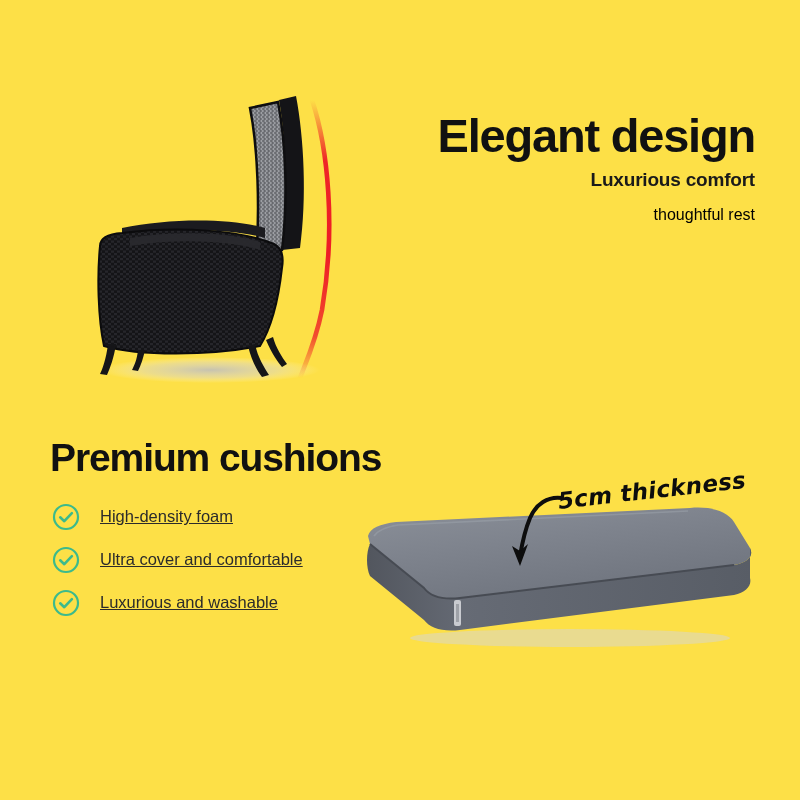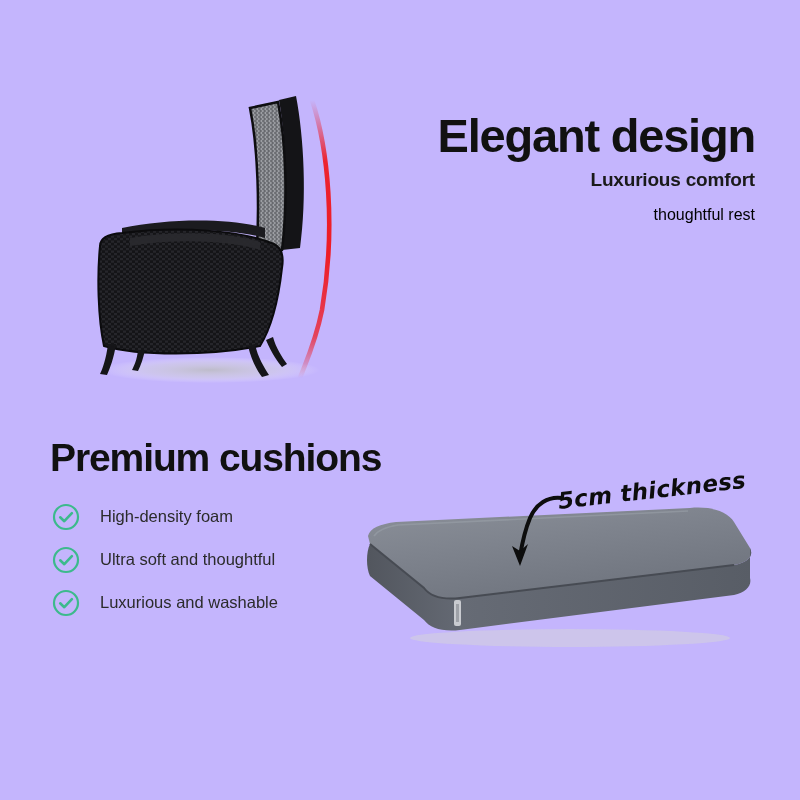--- a/index.html
+++ b/index.html
@@ -3,21 +3,21 @@
 <meta charset="utf-8">
 <style>
   html, body { margin:0; padding:0; }
   body {
     width:800px; height:800px;
     background:#ffffff;
     font-family:"Liberation Sans", sans-serif;
     overflow:hidden;
     position:relative;
   }
-  .page { position:relative; width:800px; height:800px; background:#c4b5fd; }
+  .page { position:relative; width:800px; height:800px; background:#fde047; }
 
   
   .top-section { position:absolute; left:0; top:0; width:800px; height:410px; }
 
   .chair-figure { position:absolute; left:60px; top:78px; width:300px; height:325px; }
 
   .copy-block { position:absolute; left:355px; top:112px; width:400px; text-align:right; }
   .headline {
     font-size:47px; font-weight:bold; color:#111111;
     letter-spacing:-1.2px; line-height:1.02; margin:0;
@@ -42,21 +42,21 @@
   }
 
   .feature-list { position:absolute; left:52px; top:85px; width:330px; }
   .feature-row {
     display:flex; align-items:center;
     height:43px;
   }
   .check-icon { width:28px; height:28px; flex:0 0 28px; }
   .feature-label {
     font-size:16.5px; color:#2b2b2b; margin-left:20px;
-    line-height:1; white-space:nowrap;
+    line-height:1; white-space:nowrap;text-decoration:underline;
   }
 
   .cushion-figure { position:absolute; left:330px; top:60px; width:460px; height:200px; }
   .annotation-layer { position:absolute; left:330px; top:40px; width:460px; height:180px; }
   .handwriting {
     position:absolute; left:228px; top:38px;
     font-size:23px; color:#0d0d0d;
     font-family:"DejaVu Sans", sans-serif;
     font-style:italic; font-weight:bold;
     letter-spacing:0.3px;
@@ -160,21 +160,21 @@
         <span class="feature-label">High-density foam</span>
       </div>
 
       <div class="feature-row">
         <span class="check-icon">
           <svg viewBox="0 0 28 28" width="28" height="28">
             <circle cx="14" cy="14" r="12" fill="none" stroke="#3cba8c" stroke-width="2.2"></circle>
             <path d="M 8.2 14.3 L 12.3 18.2 L 19.9 10.2" fill="none" stroke="#3cba8c" stroke-width="2.6" stroke-linecap="round" stroke-linejoin="round"></path>
           </svg>
         </span>
-        <span class="feature-label">Ultra soft and thoughtful</span>
+        <span class="feature-label">Ultra cover and comfortable</span>
       </div>
 
 
       <div class="feature-row">
         <span class="check-icon">
           <svg viewBox="0 0 28 28" width="28" height="28">
             <circle cx="14" cy="14" r="12" fill="none" stroke="#3cba8c" stroke-width="2.2"></circle>
             <path d="M 8.2 14.3 L 12.3 18.2 L 19.9 10.2" fill="none" stroke="#3cba8c" stroke-width="2.6" stroke-linecap="round" stroke-linejoin="round"></path>
           </svg>
         </span>

